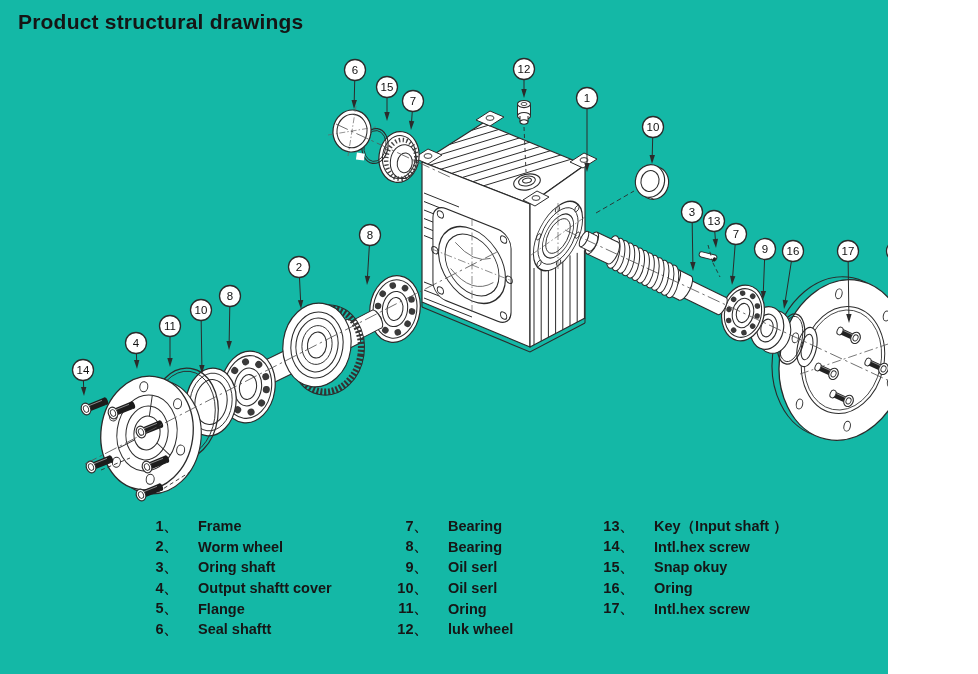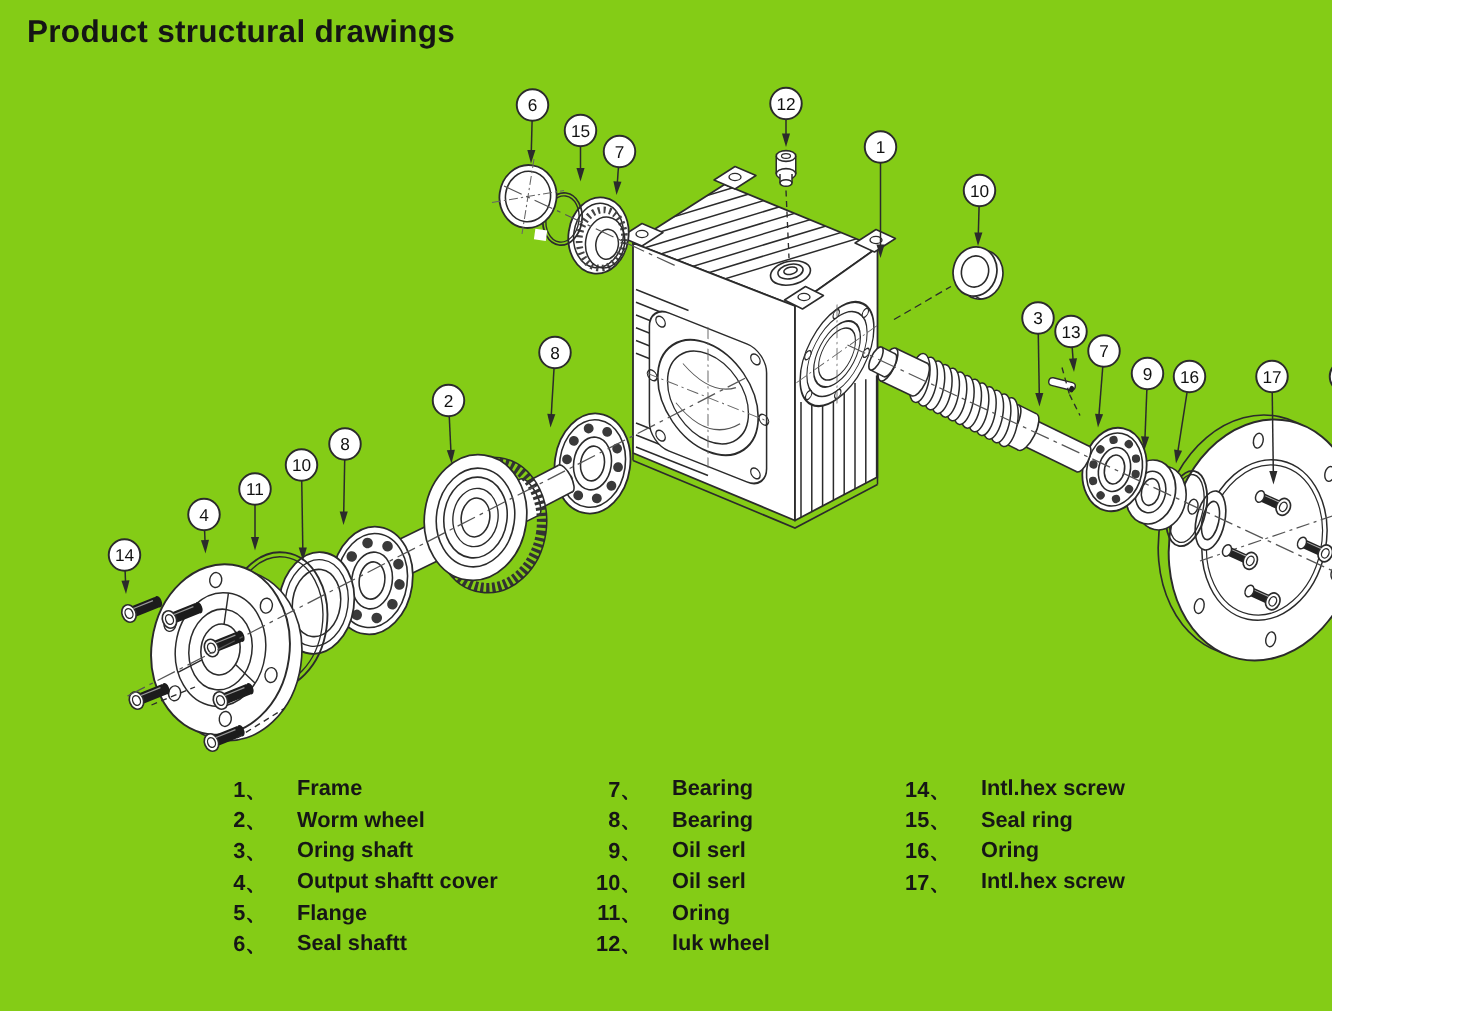--- a/index.html
+++ b/index.html
@@ -1,16 +1,16 @@
 <!DOCTYPE html>
 <html><head>
 <meta charset="utf-8">
 <style>
   html,body{margin:0;padding:0;background:#fff;}
-  #page{position:relative;width:888px;height:674px;background:#84cc16;overflow:hidden;
+  #page{position:relative;width:888px;height:674px;background:#14b8a6;overflow:hidden;
         font-family:"Liberation Sans",sans-serif;color:#111;text-decoration:underline;}
   #page-title{position:absolute;left:18px;top:10px;font-size:21px;font-weight:700;
         letter-spacing:.2px;color:#151515;}
   svg{position:absolute;left:0;top:0;font-family:"Liberation Sans",sans-serif;}
   .legend{position:absolute;top:516px;left:0;width:978px;height:130px;}
   .lcol{position:absolute;top:0;}
   .lrow{height:20.6px;display:flex;align-items:center;font-size:14.5px;font-weight:700;color:#161616;}
   .lnum{width:34px;text-align:right;white-space:pre;}
   .lname{margin-left:20px;white-space:pre;}
   .c1{left:144px;} .c2{left:394px;} .c3{left:600px;}
@@ -565,26 +565,30 @@
           <span class="lnum">11、</span>
           <span class="lname">Oring</span>
         </div>
       <div class="lrow">
           <span class="lnum">12、</span>
           <span class="lname">luk wheel</span>
         </div>
     </div>
     <div class="lcol c3">
       <div class="lrow">
+          <span class="lnum">13、</span>
+          <span class="lname">Key（Input shaft ）</span>
+        </div>
+      <div class="lrow">
           <span class="lnum">14、</span>
           <span class="lname">Intl.hex screw</span>
         </div>
       <div class="lrow">
           <span class="lnum">15、</span>
-          <span class="lname">Seal ring</span>
+          <span class="lname">Snap okuy</span>
         </div>
       <div class="lrow">
           <span class="lnum">16、</span>
           <span class="lname">Oring</span>
         </div>
       <div class="lrow">
           <span class="lnum">17、</span>
           <span class="lname">Intl.hex screw</span>
         </div>
     </div>

